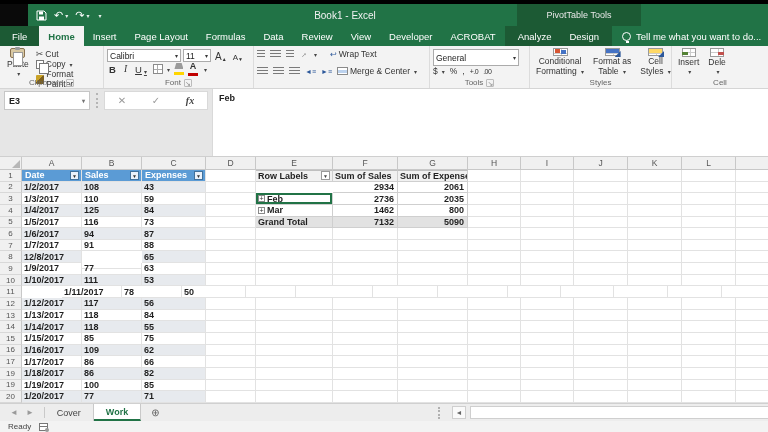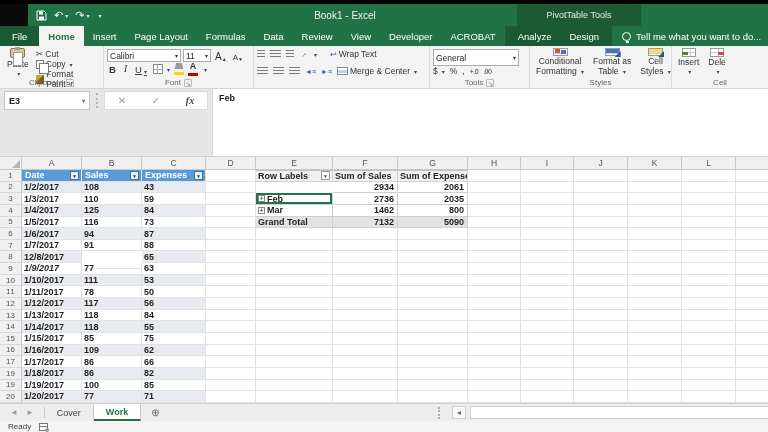--- a/index.html
+++ b/index.html
@@ -534,21 +534,21 @@
         <div class="cell" style="width: 70px;"></div>
         <div class="cell" style="width: 53px;"></div>
         <div class="cell" style="width: 53px;"></div>
         <div class="cell" style="width: 54px;"></div>
         <div class="cell" style="width: 54px;"></div>
         <div class="cell" style="width: 54px;"></div>
         <div class="cell filler"></div>
       </div>
       <div class="grow">
         <div class="rowhdr">9</div>
-        <div class="cell" style="width: 60px; font-style: italic;">1/9/2017</div>
+        <div class="cell" style="width: 60px;">1/9/2017</div>
         <div class="cell" style="width: 60px;">77</div>
         <div class="cell" style="width: 64px;">63</div>
         <div class="cell" style="width: 50px;"></div>
         <div class="cell" style="width: 77px;"></div>
         <div class="cell" style="width: 65px;"></div>
         <div class="cell" style="width: 70px;"></div>
         <div class="cell" style="width: 53px;"></div>
         <div class="cell" style="width: 53px;"></div>
         <div class="cell" style="width: 54px;"></div>
         <div class="cell" style="width: 54px;"></div>
@@ -566,21 +566,21 @@
         <div class="cell" style="width: 70px;"></div>
         <div class="cell" style="width: 53px;"></div>
         <div class="cell" style="width: 53px;"></div>
         <div class="cell" style="width: 54px;"></div>
         <div class="cell" style="width: 54px;"></div>
         <div class="cell" style="width: 54px;"></div>
         <div class="cell filler"></div>
       </div>
       <div class="grow">
         <div class="rowhdr">11</div>
-        <div class="cell" style="width: 60px;">1/11/2017</div>
+        <div class="cell" style="width: 60px; margin-left: 40px;">1/11/2017</div>
         <div class="cell" style="width: 60px;">78</div>
         <div class="cell" style="width: 64px;">50</div>
         <div class="cell" style="width: 50px;"></div>
         <div class="cell" style="width: 77px;"></div>
         <div class="cell" style="width: 65px;"></div>
         <div class="cell" style="width: 70px;"></div>
         <div class="cell" style="width: 53px;"></div>
         <div class="cell" style="width: 53px;"></div>
         <div class="cell" style="width: 54px;"></div>
         <div class="cell" style="width: 54px;"></div>

